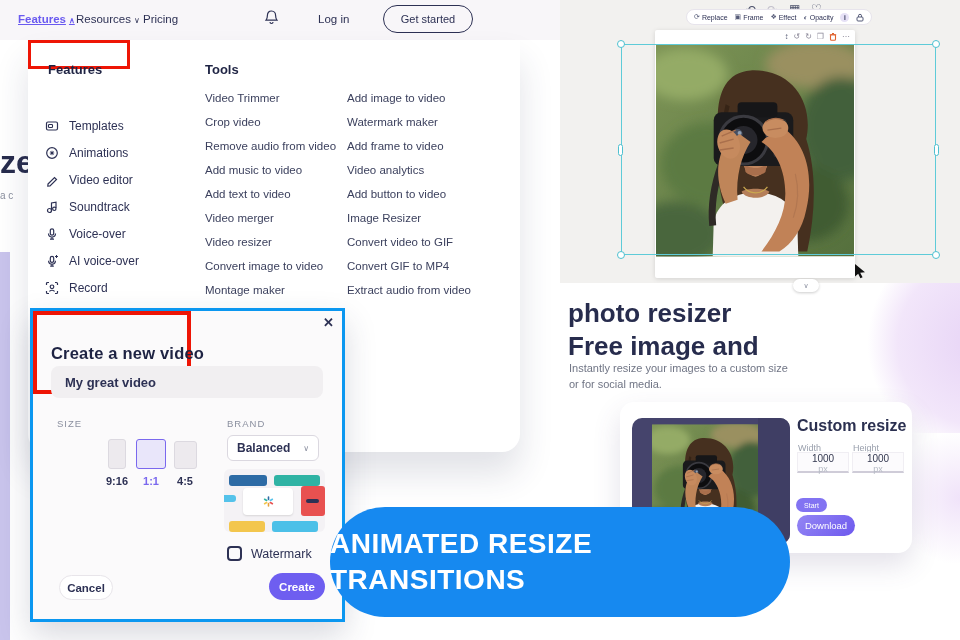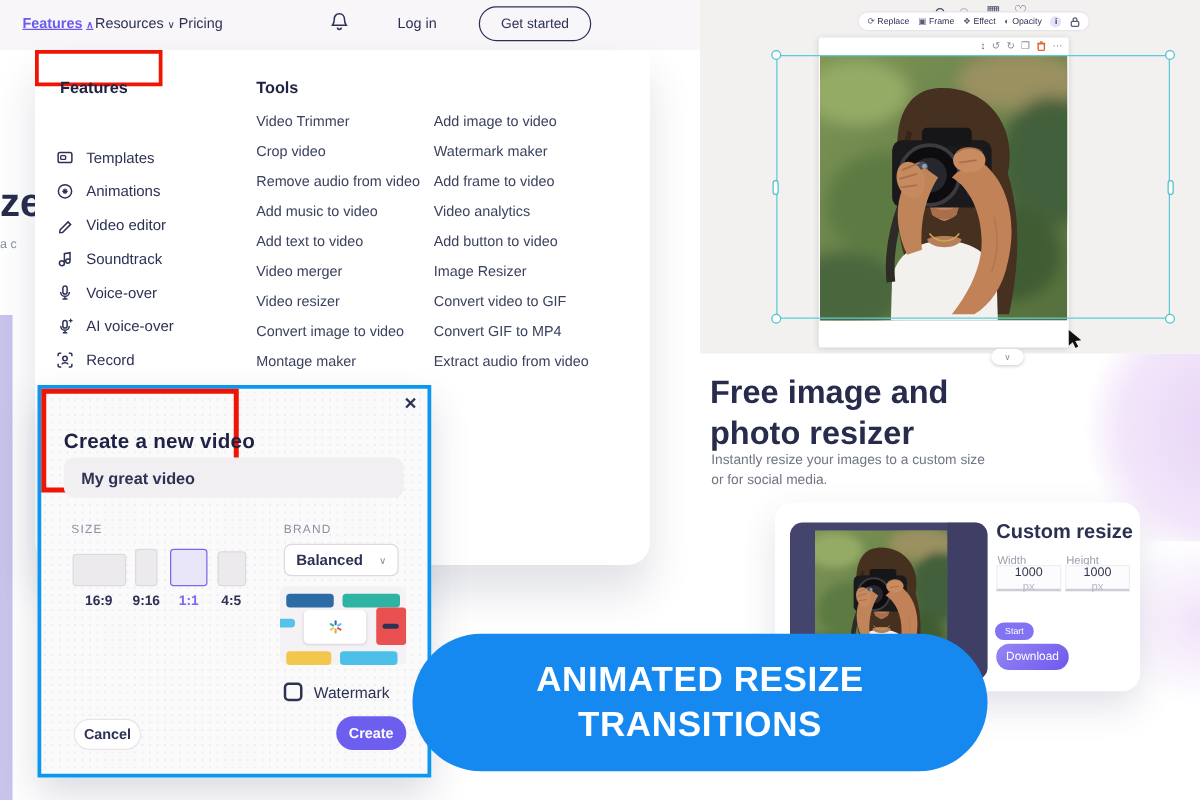--- a/index.html
+++ b/index.html
@@ -105,21 +105,21 @@
   .rz-input .v { font-size:10px; color:#33384f; }
   .rz-input .u { font-size:9px; color:#b5bac4; }
   #rz-start { position:absolute; left:176px; top:96px; width:31px; height:14px; background:#8273f2; border-radius:8px;
       color:#fff; font-size:7px; display:flex; align-items:center; justify-content:center; cursor:pointer; }
   #rz-download { position:absolute; left:177px; top:113px; width:58px; height:21px; border-radius:12px;
       background:linear-gradient(135deg,#9486f4,#6d59ee); color:#fff; font-size:9.5px;
       display:flex; align-items:center; justify-content:center; cursor:pointer; }
 
   
   #banner { left:330px; top:507px; width:460px; height:110px; border-radius:55px; background:#1689f0; z-index:40;
-      display:flex; flex-direction:column; align-items:center; justify-content:center; }
+      display:flex; flex-direction:column; justify-content:center; }
   #banner div { color:#fff; font-size:28px; font-weight:bold; line-height:36px; letter-spacing:.5px; }
 </style>
 </head>
 <body>
 
 <svg width="0" height="0" style="position:absolute" aria-hidden="true">
   <defs>
     <linearGradient id="gGreen" x1="0" y1="0" x2="1" y2="1">
       <stop offset="0" stop-color="#7d9456"></stop>
         <stop offset="1" stop-color="#55703d"></stop>
@@ -271,24 +271,20 @@
     <span class="tool-link" style="left:319px;top:244px">Extract audio from video</span>
   </div>
 
   <div class="abs" id="modal">
     <span class="abs" id="modal-close">✕</span>
     <div class="abs" id="modal-title">Create a new video</div>
     <input class="abs" id="modal-name" value="My great video" style="">
     <div id="red-box-size"></div>
     <div class="abs" id="size-label">SIZE</div>
 
-    <div class="size-group" style="left:22px;width:48px">
-      <div class="size-tile" style="width:43px;height:26px"></div>
-      <span class="ratio">16:9</span>
-    </div>
     <div class="size-group" style="left:72px;width:24px">
       <div class="size-tile" style="width:18px;height:30px"></div>
       <span class="ratio">9:16</span>
     </div>
     <div class="size-group sel" style="left:100px;width:36px">
       <div class="size-tile" style="width:30px;height:30px"></div>
       <span class="ratio">1:1</span>
     </div>
     <div class="size-group" style="left:138px;width:28px">
       <div class="size-tile" style="width:23px;height:28px"></div>
@@ -391,22 +387,22 @@
     <div class="abs" id="scroll-pill">∨</div>
     <svg class="abs" id="cursor" width="12" height="15" viewBox="0 0 12 15">
       <path d="M1 0 L11 8.2 L6.2 8.8 L8.6 13.2 L6.4 14.3 L4.2 9.8 L1 12.4 Z" fill="#111"></path>
     </svg>
   </div>
 
   <div class="abs" id="lower">
     <div class="abs" id="blob1"></div>
     <div class="abs" id="blob2"></div>
     <div class="abs" id="resizer-h">
+      <div>photo resizer</div>
       <div>Free image and</div>
-      <div>photo resizer</div>
     </div>
     <div class="abs" id="resizer-sub">Instantly resize your images to a custom size or for social media.</div>
 
     <div class="abs" id="rz-card">
       <div id="rz-preview">
         <div class="shade"></div>
         <svg class="ph" viewBox="0 0 199 213">
             <use href="#scene"></use>
           </svg>
       </div>

